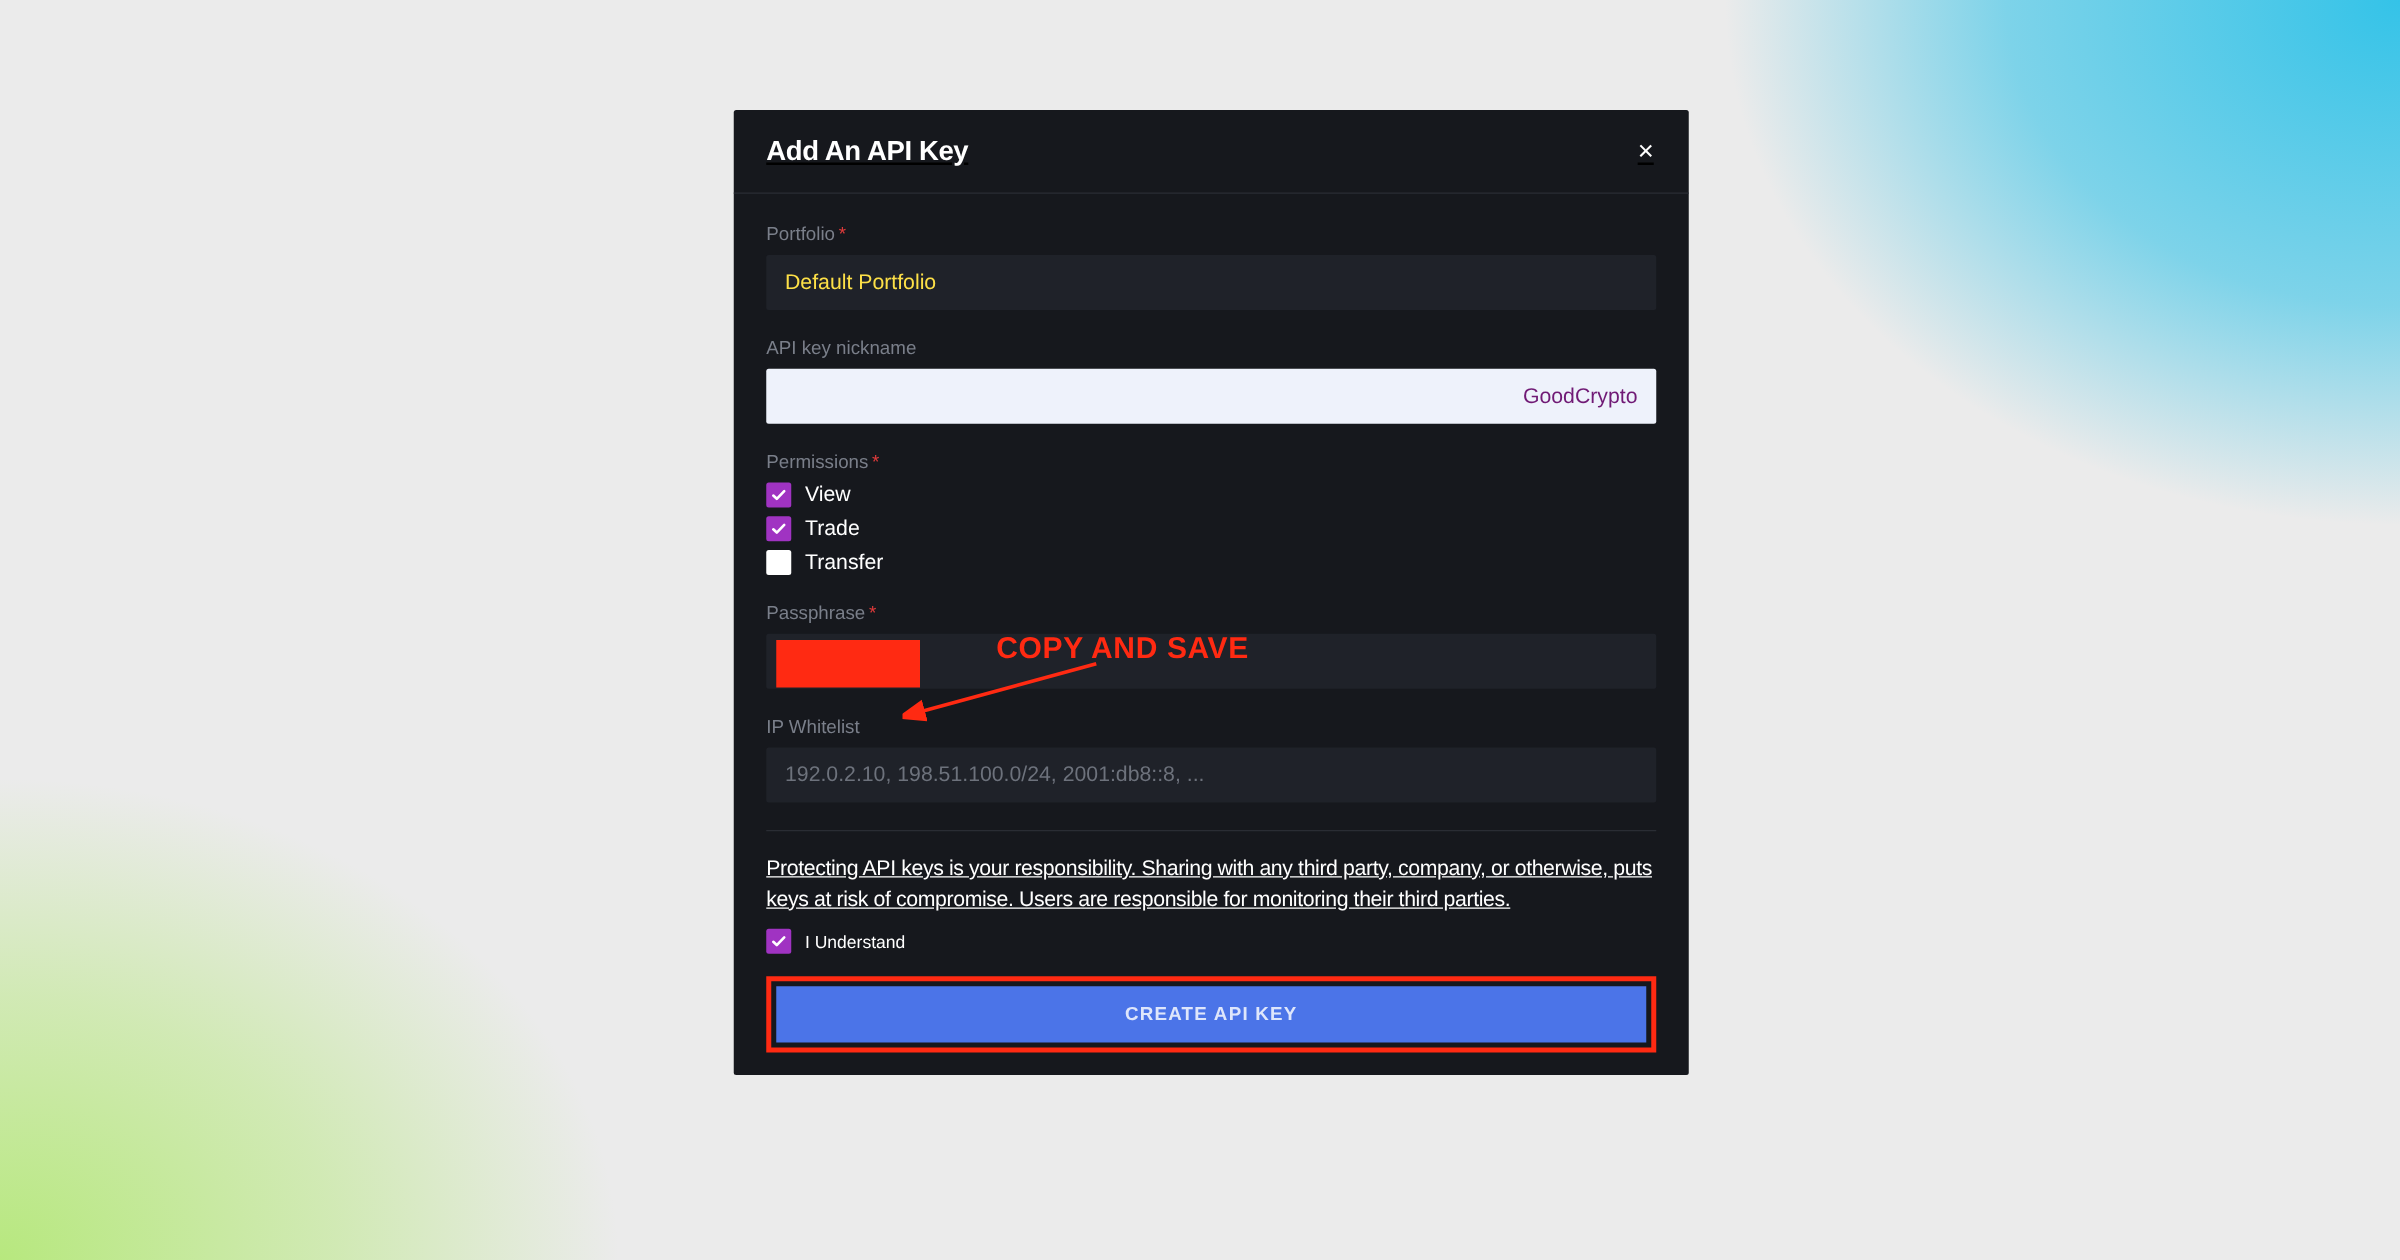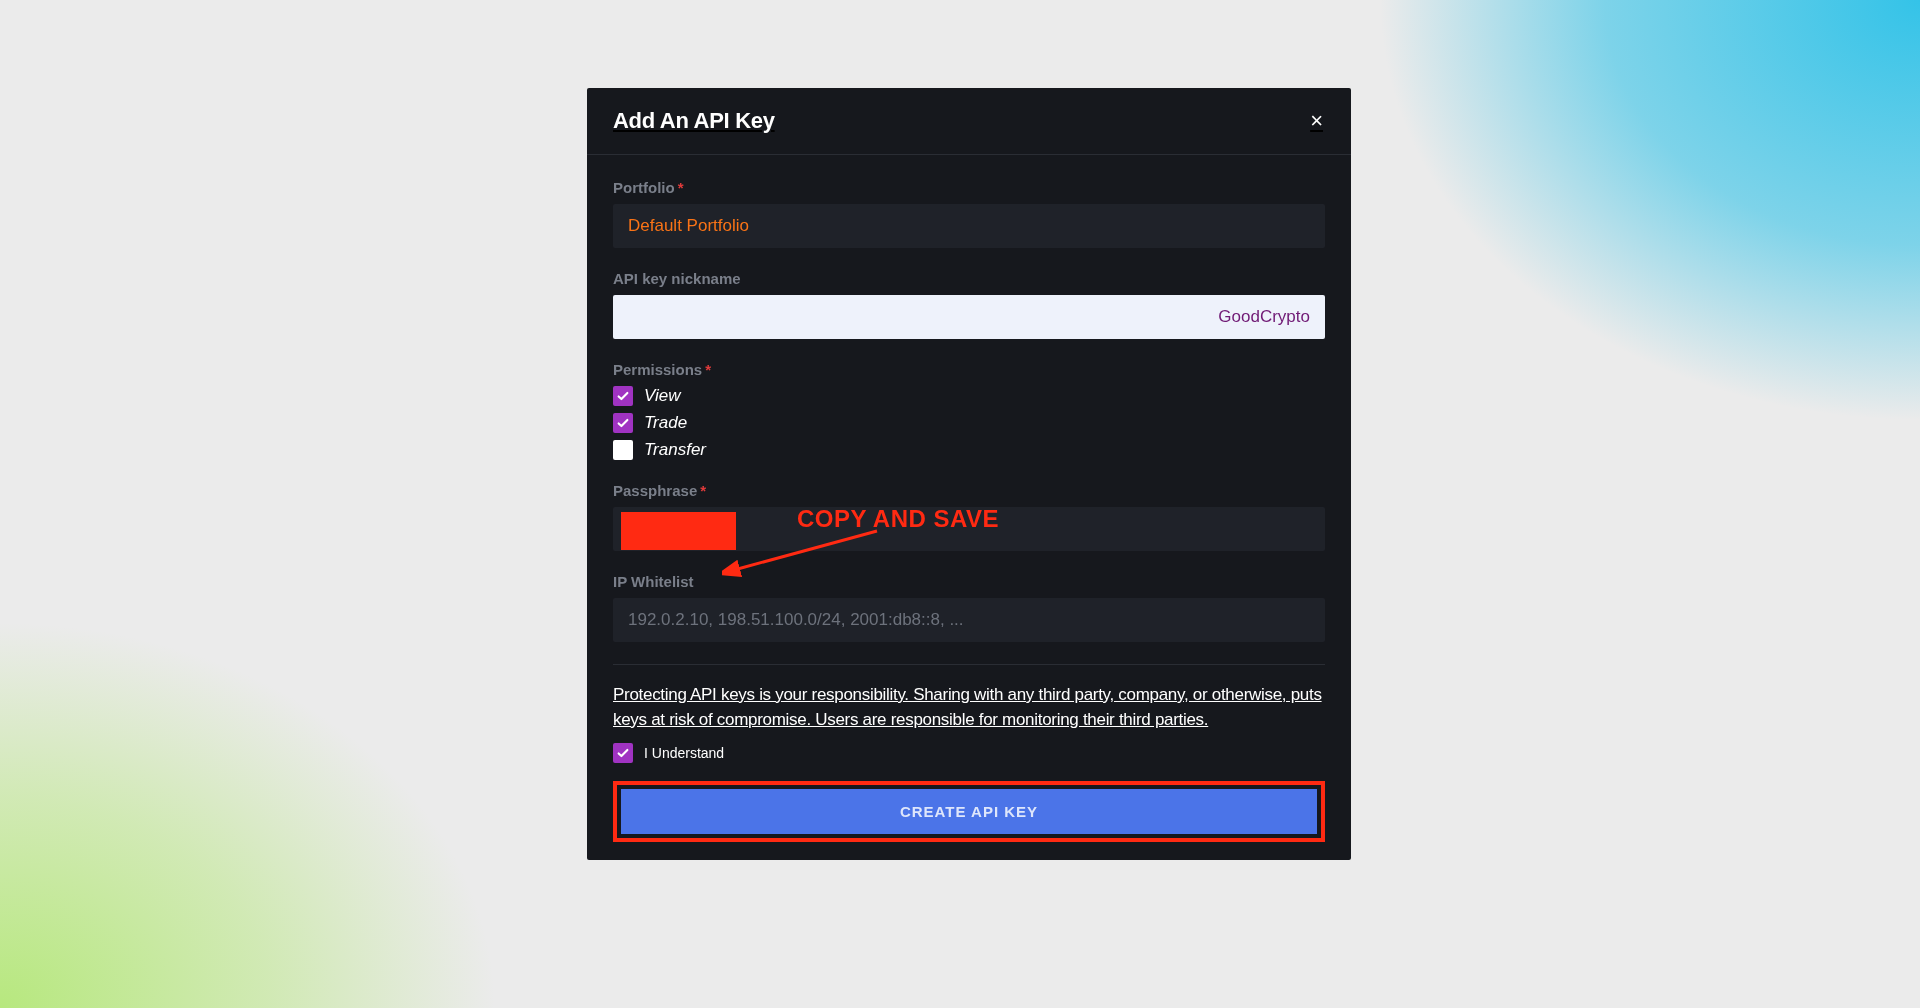--- a/index.html
+++ b/index.html
@@ -53,42 +53,42 @@
   border: none;
   border-top: 1px solid #2a2d34;
 }
 .modal-body {
   padding: 24px 26px 18px 26px;
 }
 .field-group { margin-bottom: 22px; }
 .field-label {
   color: #7a7f8a;
   font-size: 15px;
-  font-weight: 700;
+  font-weight: 400;
   display: block;
   margin-bottom: 8px;
 }
 .req { color: #e03b3b; margin-left: 3px; }
 .select-box, .text-input {
   width: 100%;
   background: #1f2229;
   border: none;
-  color: #f97316;
+  color: #fde047;
   font-size: 17px;
   padding: 12px 15px;
   border-radius: 2px;
   outline: none;
 }
 .text-input.light {
   background: #eef2fb;
   color: #701a75;
   text-align: right;
 }
 .text-input::placeholder { color: #6d727c; }
-.perm-list { margin-top: 0; font-style: italic; }
+.perm-list { margin-top: 0; }
 .perm-row {
   display: flex;
   align-items: center;
   margin-bottom: 7px;
   gap: 11px;
 }
 .checkbox {
   width: 20px;
   height: 20px;
   border-radius: 2px;

